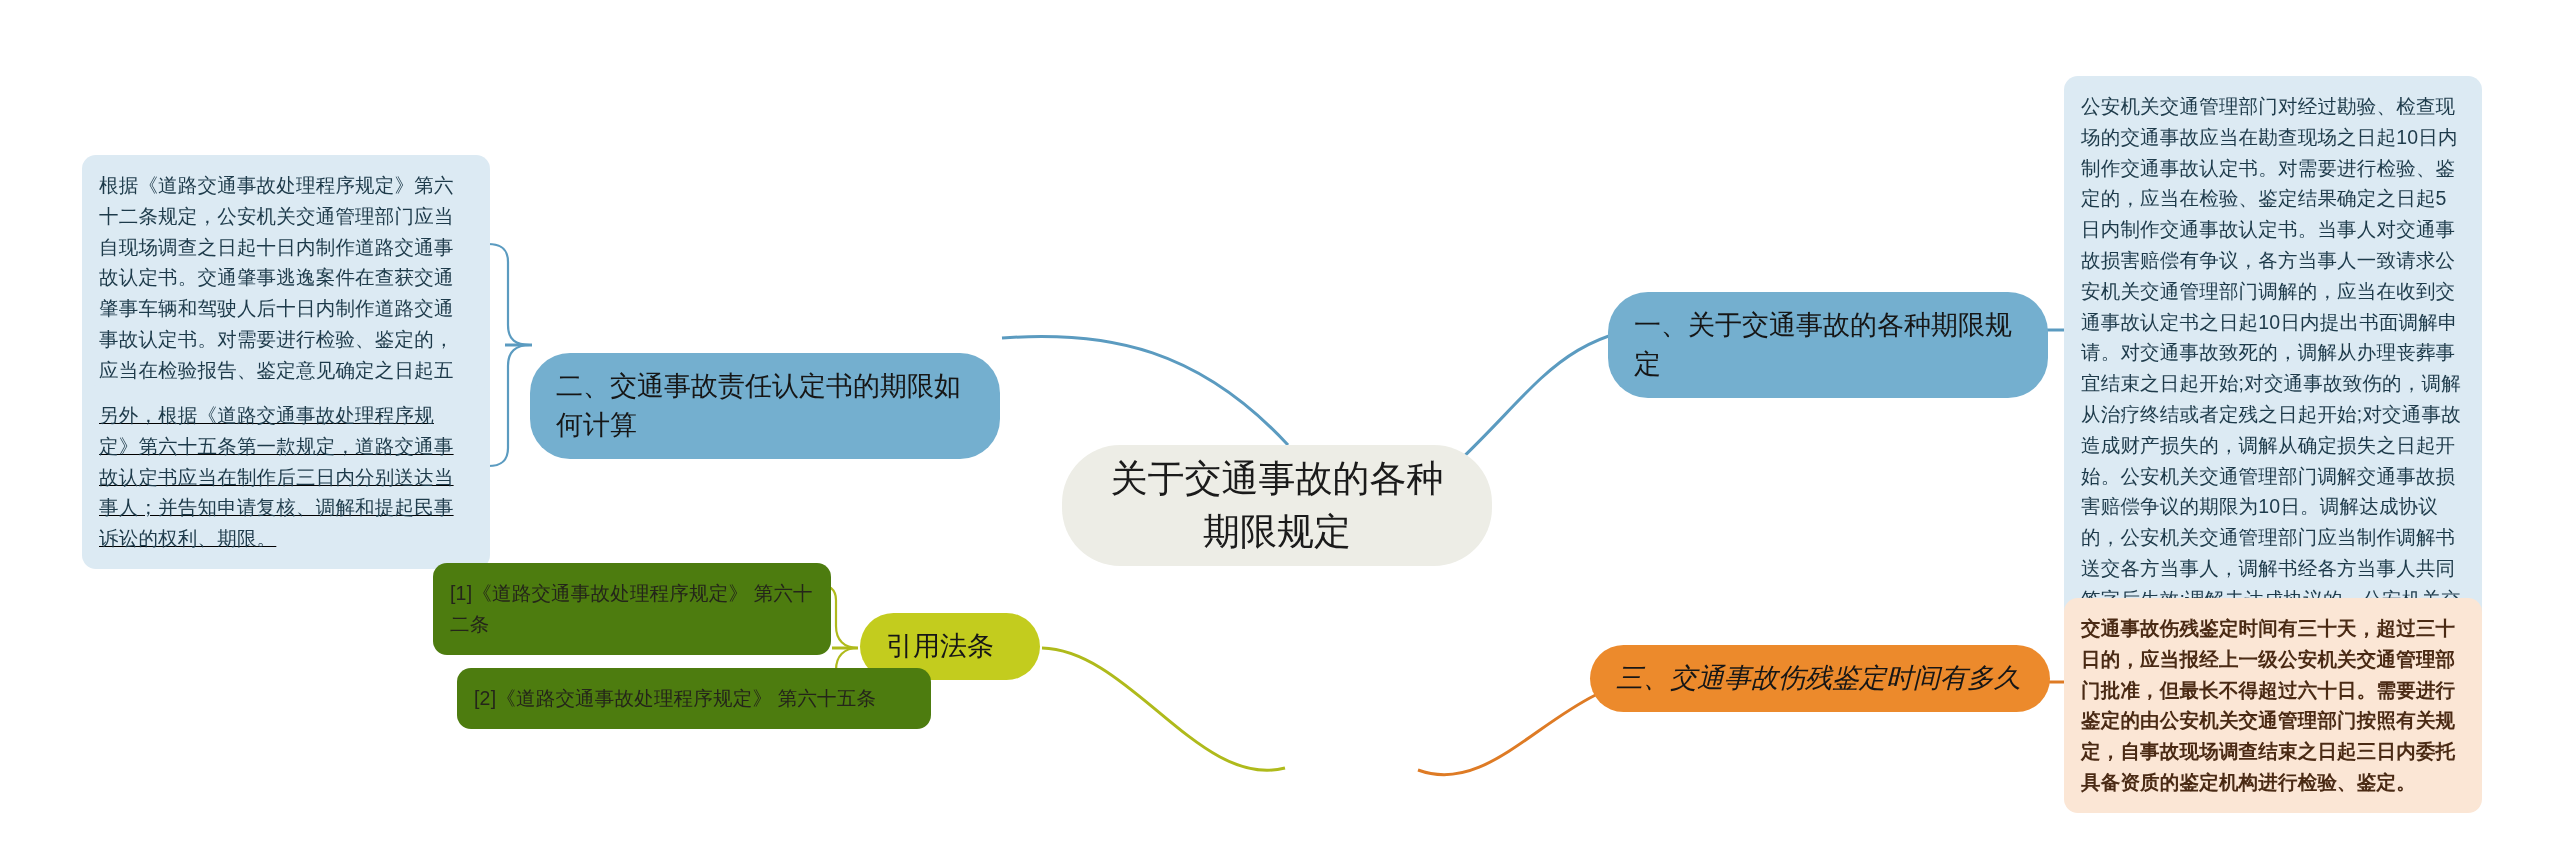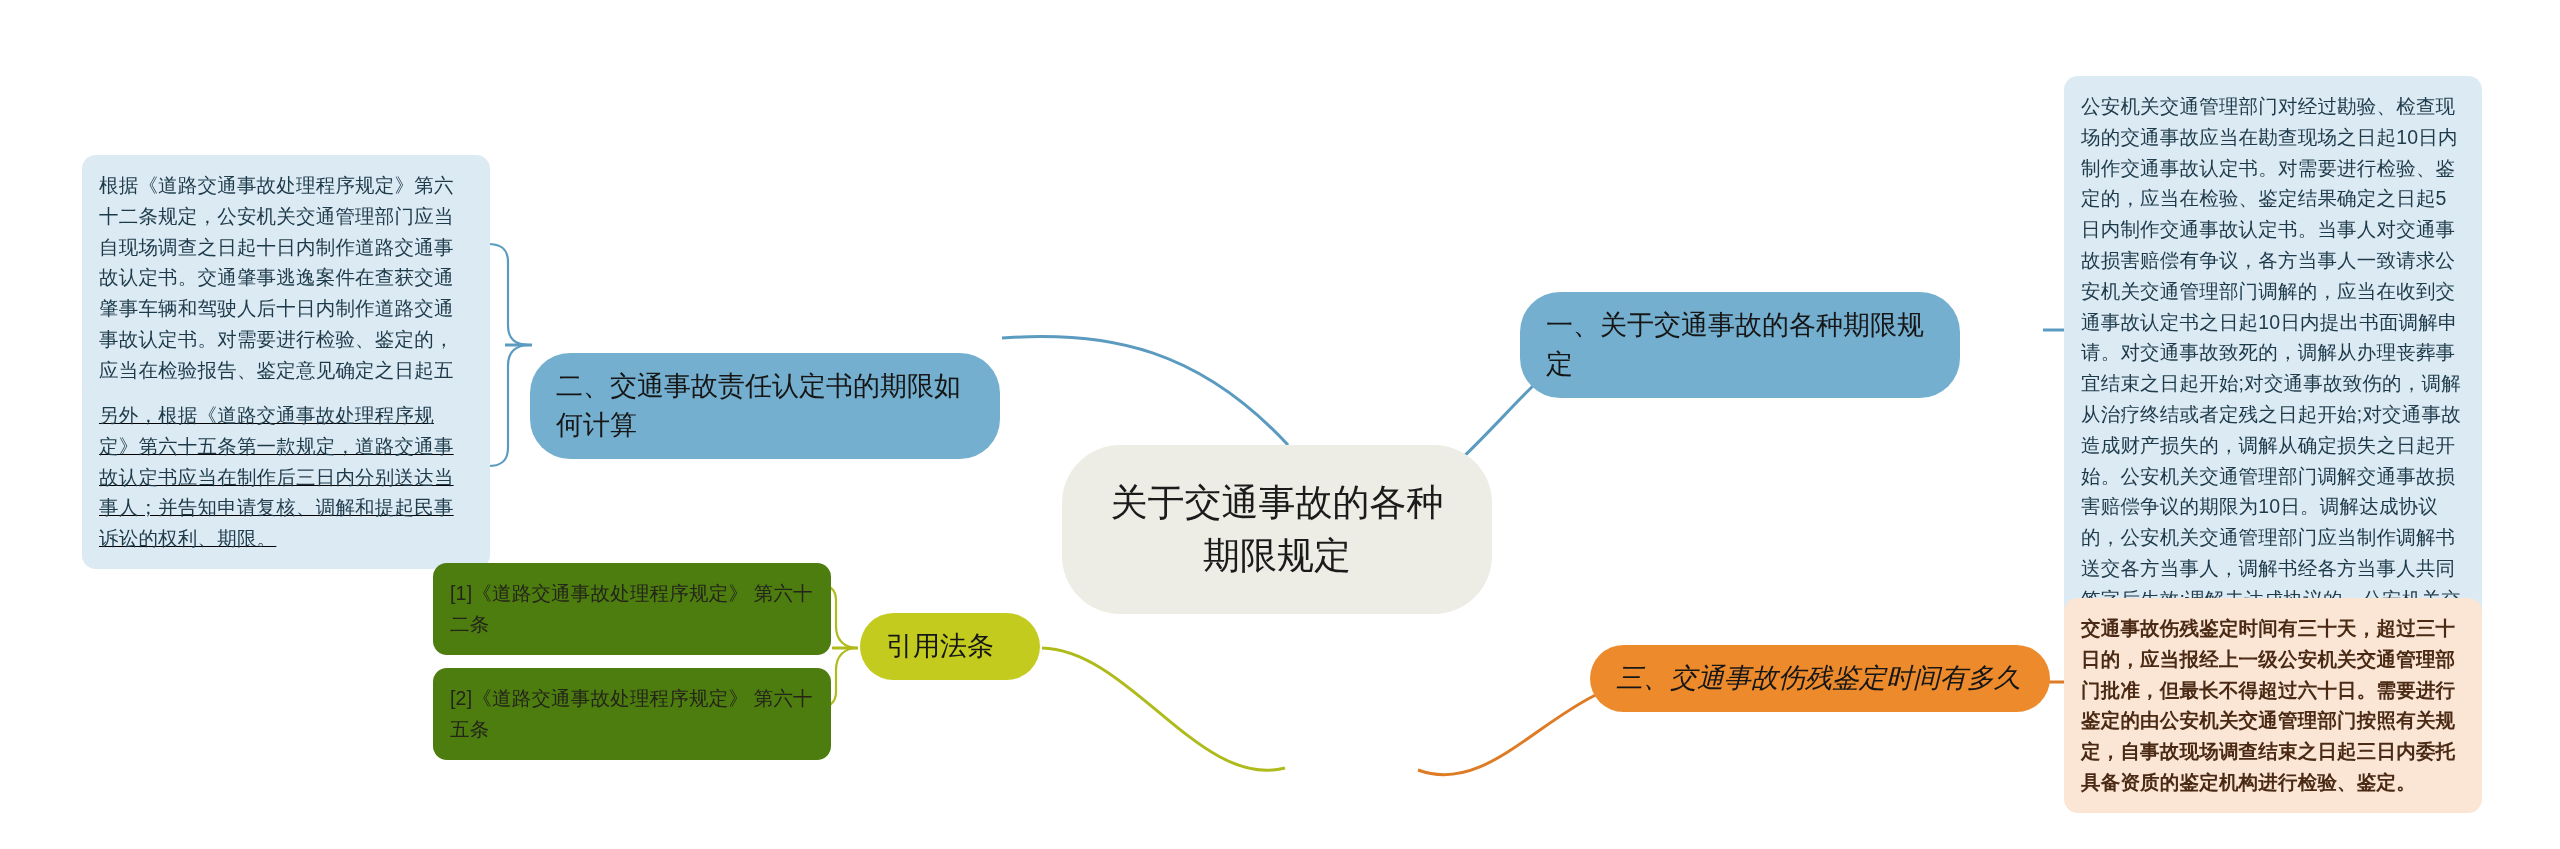--- a/index.html
+++ b/index.html
@@ -37,21 +37,21 @@
   .node-inner {
     width: 100%;
     white-space: pre-wrap;
     word-break: break-all;
   }
 
   
   .center-node {
     background: #EDEDE6;
     border-radius: 58px;
-    padding: 32px 46px;
+    padding: 8px 46px;
     text-align: center;
     justify-content: center;
   }
   .center-node .node-inner {
     font-size: 37px;
     line-height: 1.42;
     color: #1b1b1b;
     text-align: center;
   }
 
@@ -82,31 +82,31 @@
   .card-blue   { background: #DCEAF3; }
   .card-blue   .node-inner { color: #1d3a4a; }
   .card-orange { background: #FBE6D5; }
   .card-orange .node-inner { color: #4a2a14; font-weight: bold; }
   .card-green  { background: #4d7c0f; margin-left: 29px; }
   .card-green  .node-inner { color: #24251a; }
 
   
   #center-topic     { left: 1062px; top: 445px; width: 430px; }
 
-  #branch-one       { left: 1520px; top: 292px; width: 440px; }
+  #branch-one       { left: 1608px; top: 292px; width: 440px; }
   #branch-two       { left: 530px;  top: 305px; width: 470px; margin-top: 48px; }
   #branch-three     { left: 1590px; top: 645px; width: 460px; }
   #branch-cite      { left: 860px;  top: 613px; width: 180px; }
 
   #card-one         { left: 2064px; top: 76px;  width: 418px; }
   #card-two-a       { left: 82px;   top: 155px; width: 408px; }
   #card-two-b       { left: 82px;   top: 385px; width: 408px; text-decoration: underline; }
   #card-three       { left: 2064px; top: 598px; width: 418px; }
   #card-cite-1      { left: 404px;  top: 563px; width: 398px; }
-  #card-cite-2      { left: 404px;  top: 668px; width: 398px; }
+  #card-cite-2      { left: 428px;  top: 668px; width: 474px; }
 </style>
 </head>
 <body>
 
 <div id="stage">
 
   <svg id="links" viewBox="0 0 2560 849" xmlns="http://www.w3.org/2000/svg">
 
     <path d="M 1455 465 C 1545 380 1560 330 1686 322" fill="none" stroke="#5B9BC0" stroke-width="3"></path>
 

